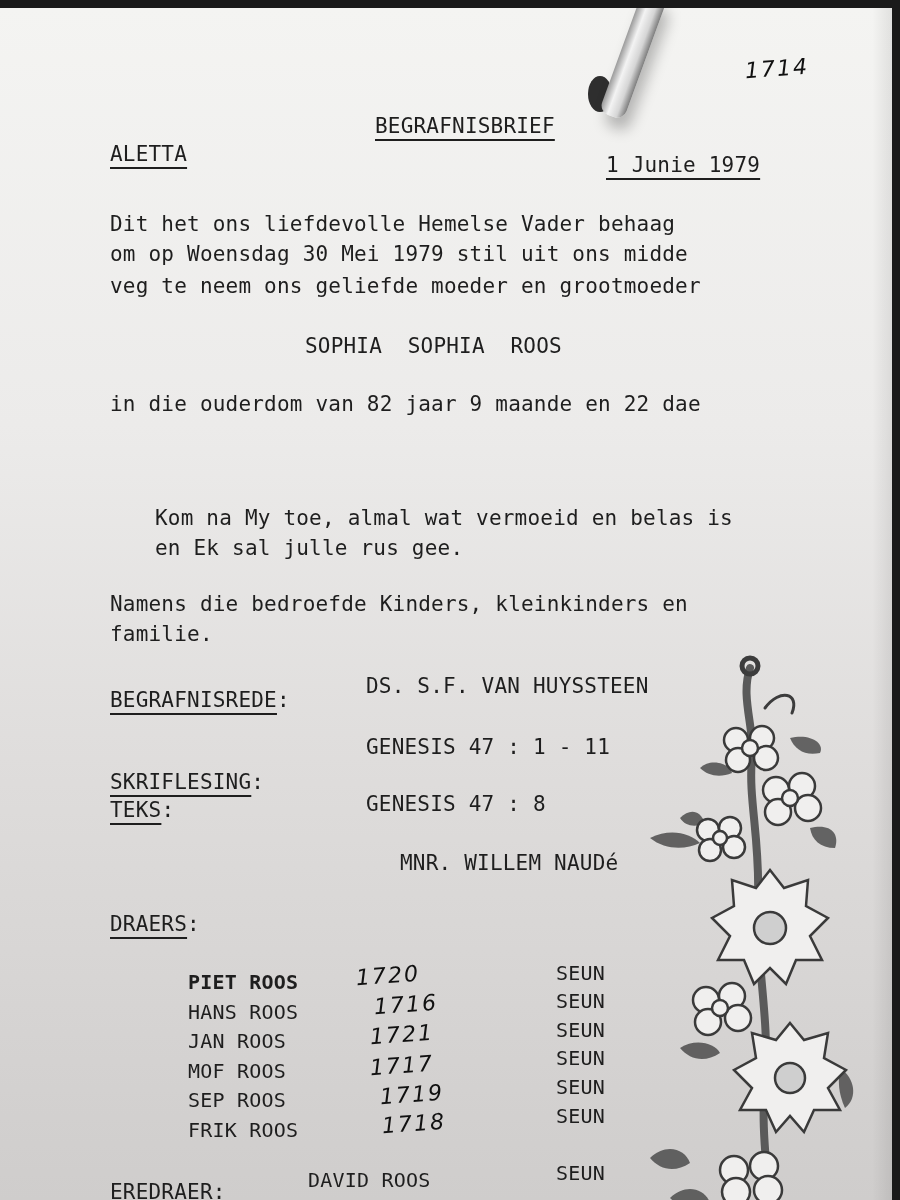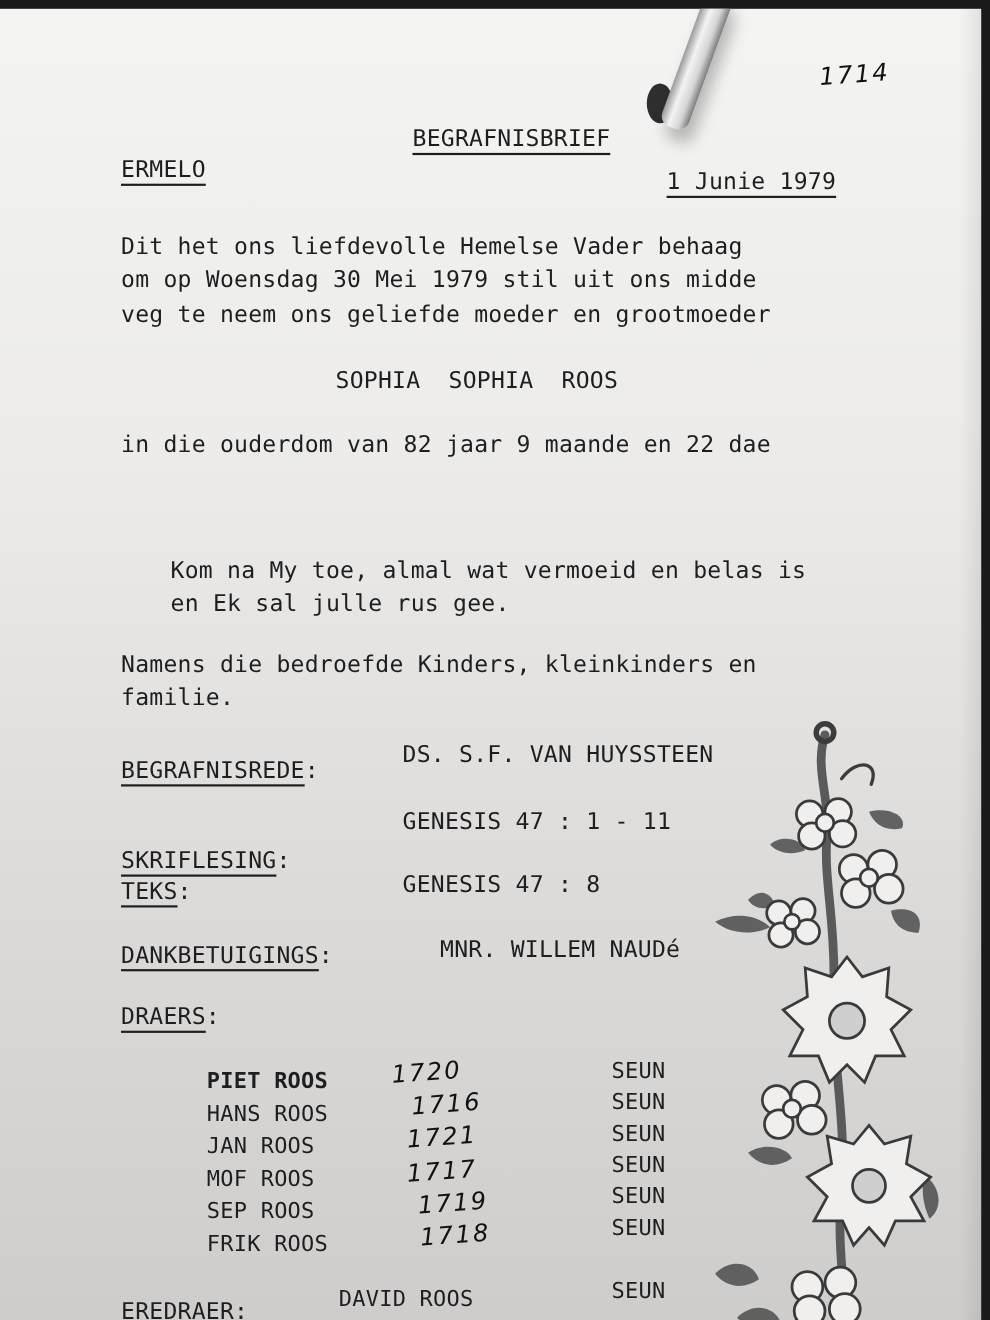--- a/index.html
+++ b/index.html
@@ -41,21 +41,21 @@
 <body>
 
 <div class="page">
 
   <div class="pen-hole"></div>
   <div class="pen"></div>
 
   <div class="hand" style="left:745px; top:48px;">1714</div>
 
   <div class="t u" style="left:375px; top:106px;">BEGRAFNISBRIEF</div>
-  <div class="t u" style="left:110px; top:134px;">ERMELO</div>
+  <div class="t u" style="left:110px; top:134px;">ALETTA</div>
   <div class="t u" style="left:606px; top:145px;">1 Junie 1979</div>
 
   <div class="t" style="left:110px; top:204px;">Dit het ons liefdevolle Hemelse Vader behaag</div>
   <div class="t" style="left:110px; top:234px;">om op Woensdag 30 Mei 1979 stil uit ons midde</div>
   <div class="t" style="left:110px; top:266px;">veg te neem ons geliefde moeder en grootmoeder</div>
 
   <div class="t" style="left:305px; top:326px;">SOPHIA  SOPHIA  ROOS</div>
 
   <div class="t" style="left:110px; top:384px;">in die ouderdom van 82 jaar 9 maande en 22 dae</div>
 
@@ -68,21 +68,20 @@
 
   <div class="t" style="left:110px; top:668px;margin-top:12px;"><span class="u">BEGRAFNISREDE</span>:</div>
   <div class="t" style="left:366px; top:666px;">DS. S.F. VAN HUYSSTEEN</div>
 
   <div class="t" style="left:110px; top:762px;"><span class="u">SKRIFLESING</span>:</div>
   <div class="t" style="left:366px; top:727px;">GENESIS 47 : 1 - 11</div>
 
   <div class="t" style="left:110px; top:790px;"><span class="u">TEKS</span>:</div>
   <div class="t" style="left:366px; top:784px;">GENESIS 47 : 8</div>
 
-  <div class="t" style="left:110px; top:848px;"><span class="u">DANKBETUIGINGS</span>:</div>
   <div class="t" style="left:400px; top:843px;">MNR. WILLEM NAUDé</div>
 
   <div class="t" style="left:110px; top:904px;"><span class="u">DRAERS</span>:</div>
 
   <div class="t sm" style="left:188px; top:962px;font-weight:bold;">PIET ROOS</div>
   <div class="hand" style="left:356px; top:955px;">1720</div>
   <div class="t sm" style="left:556px; top:953px;">SEUN</div>
 
   <div class="t sm" style="left:188px; top:992px;">HANS ROOS</div>
   <div class="hand" style="left:374px; top:984px;">1716</div>

